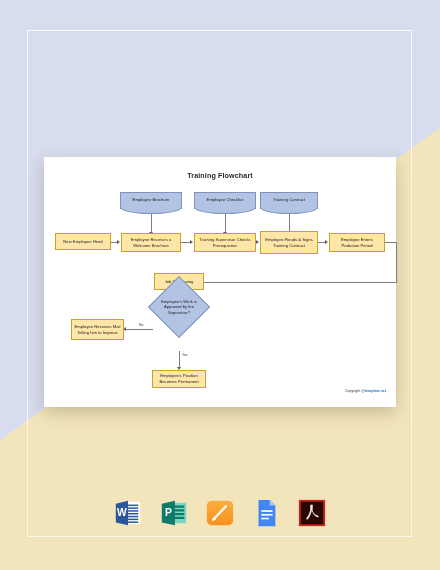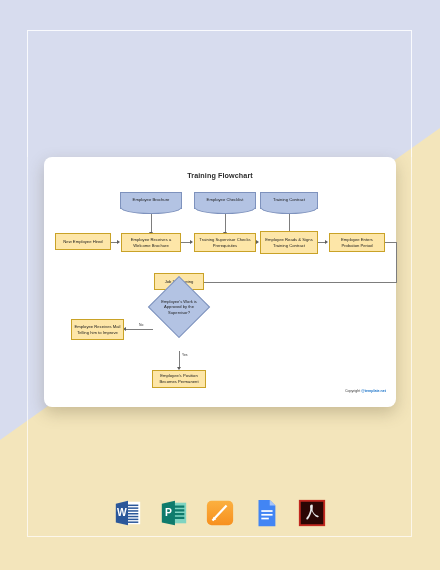--- a/index.html
+++ b/index.html
@@ -20,21 +20,21 @@
     box-sizing:border-box;pointer-events:none;
   }
   #frame-lower{
     position:absolute;left:27px;top:157px;width:385px;height:380px;
     border:1px solid rgba(255,255,255,.70);border-top:none;
     box-sizing:border-box;pointer-events:none;
   }
   
   #doc{
     position:absolute;left:44px;top:157px;width:352px;height:250px;
-    background:#ffffff;box-shadow:0 6px 16px rgba(90,80,50,.28);border-radius:8px;
+    background:#ffffff;box-shadow:0 6px 16px rgba(90,80,50,.28);
   }
   #doc-title{
     position:absolute;left:0;right:0;top:14px;text-align:center;
     font-size:7.2px;font-weight:bold;color:#2b2b2b;letter-spacing:.1px;
   }
   
   .node{
     position:absolute;box-sizing:border-box;
     display:flex;align-items:center;justify-content:center;text-align:center;
     font-size:4.2px;line-height:1.32;color:#1c1c1c;padding:1px 2px;

